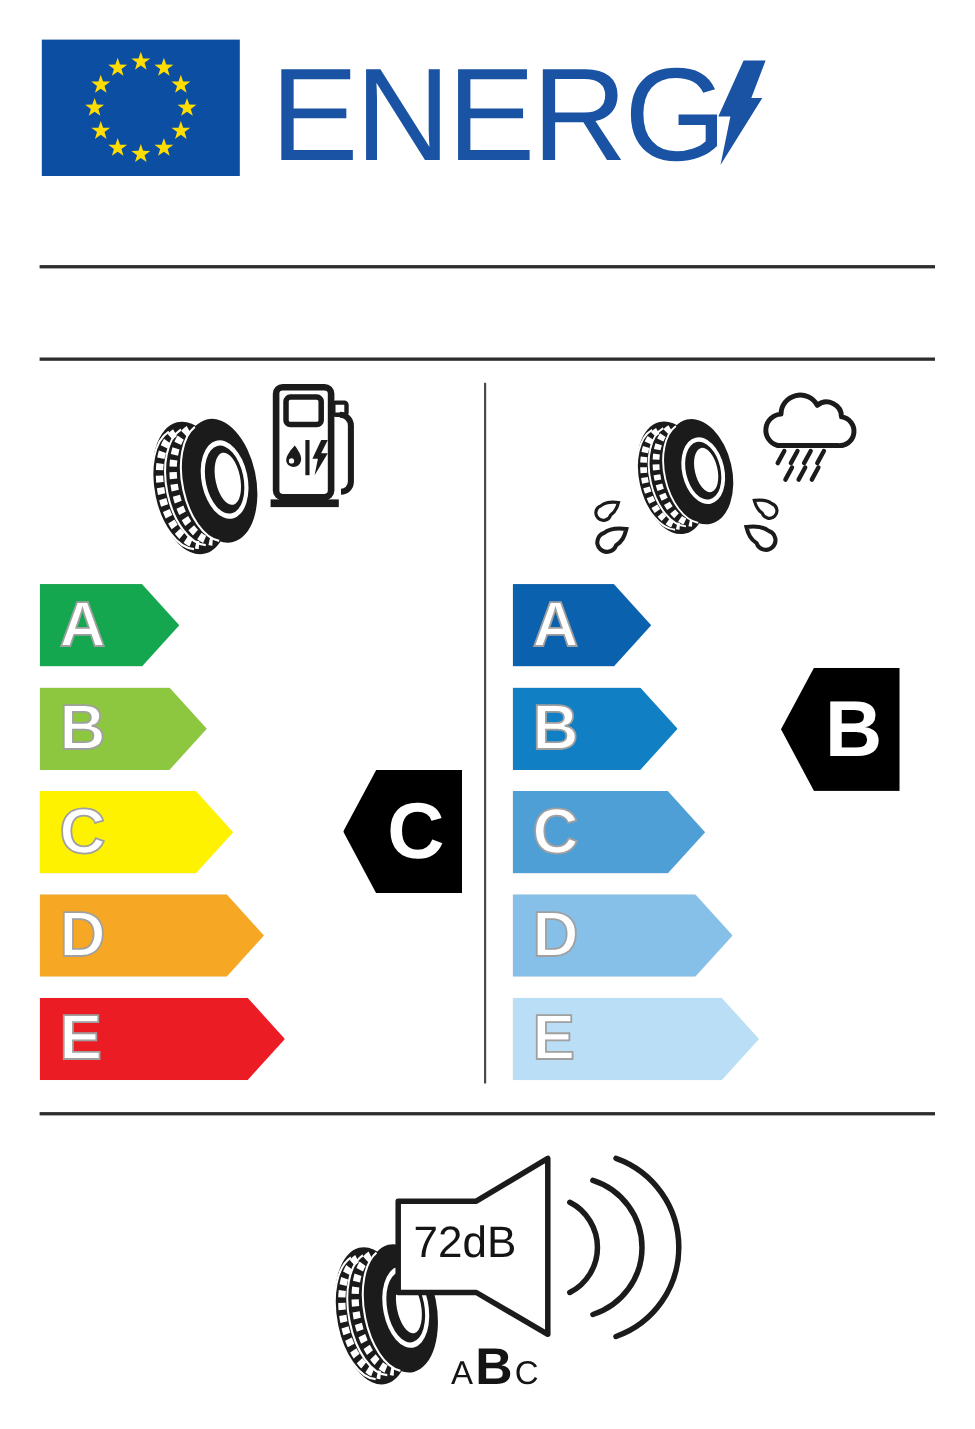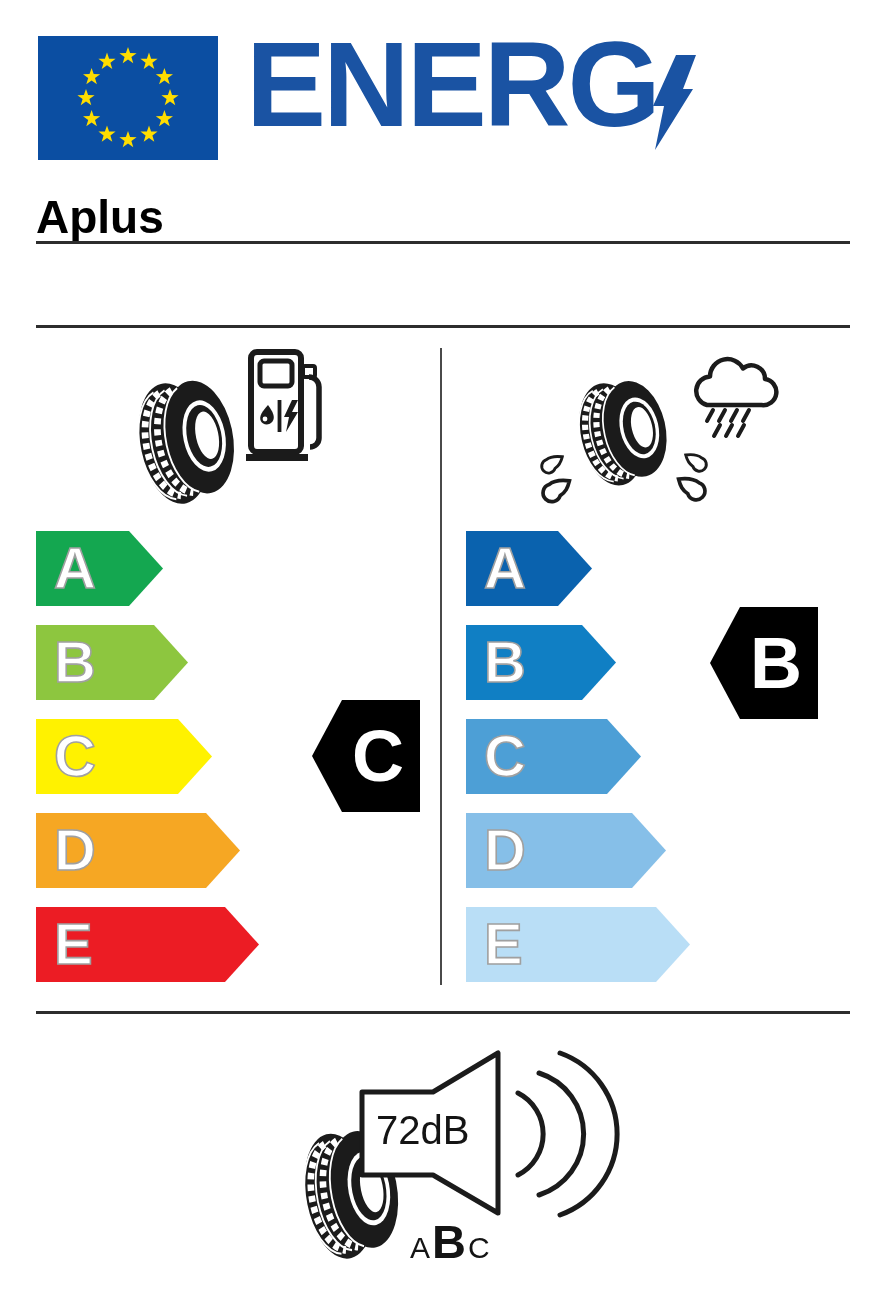--- a/index.html
+++ b/index.html
@@ -1,21 +1,21 @@
 <!DOCTYPE html>
 <html><head>
 <meta charset="utf-8">
 <style>
   html,body{margin:0;padding:0;background:#fff;}
   body{font-family:"Liberation Sans",sans-serif;}
   #label{position:relative;width:886px;height:1299px;background:#fff;overflow:hidden;}
 
   
   #eu-flag{position:absolute;left:38px;top:36px;width:180px;height:124px;}
-  #energ-text{position:absolute;left:246px;top:24px;font-size:120px;font-weight:bold;
+  #energ-text{position:absolute;left:246px;top:44px;font-size:120px;font-weight:normal;
               letter-spacing:-3px;line-height:1.0;}
   #energ-bolt{position:absolute;left:650px;top:55px;}
   #brand{position:absolute;left:36px;top:190px;font-size:46px;font-weight:bold;color:#000;}
 
   .hline{position:absolute;left:36px;width:814px;height:3px;background:#2d2d2d;}
   #hline-1{top:241px;} #hline-2{top:325px;} #hline-3{top:1011px;}
   #col-divider{position:absolute;left:440px;top:348px;width:2px;height:637px;background:#4a4a4a;}
 
   
   .abs{position:absolute;}
@@ -87,21 +87,20 @@
       <use href="#star" transform="translate(53.6,83)"></use>
         <use href="#star" transform="translate(48,62)"></use>
       <use href="#star" transform="translate(53.6,41)"></use>
         <use href="#star" transform="translate(69,25.6)"></use>
     </g>
   </svg>
   <div id="energ-text" style="color: rgb(26, 83, 163);">ENERG</div>
   <svg id="energ-bolt" width="48" height="95" viewBox="0 0 48 95">
     <polygon points="26,0 46,0 33,34 43,34 5,95 14,51 3,51" style="fill: rgb(26, 83, 163);"></polygon>
   </svg>
-  <div id="brand">Aplus</div>
 
   <div id="hline-1" class="hline"></div>
   <div id="hline-2" class="hline"></div>
   <div id="col-divider"></div>
 
   <section>
     <svg class="abs" style="left:130px;top:372px" width="112" height="137" viewBox="0 0 150 170" preserveAspectRatio="none">
         <use href="#tire"></use>
       </svg>
     <svg class="abs" style="left:246px;top:348px" width="84" height="124" viewBox="0 0 84 124">

